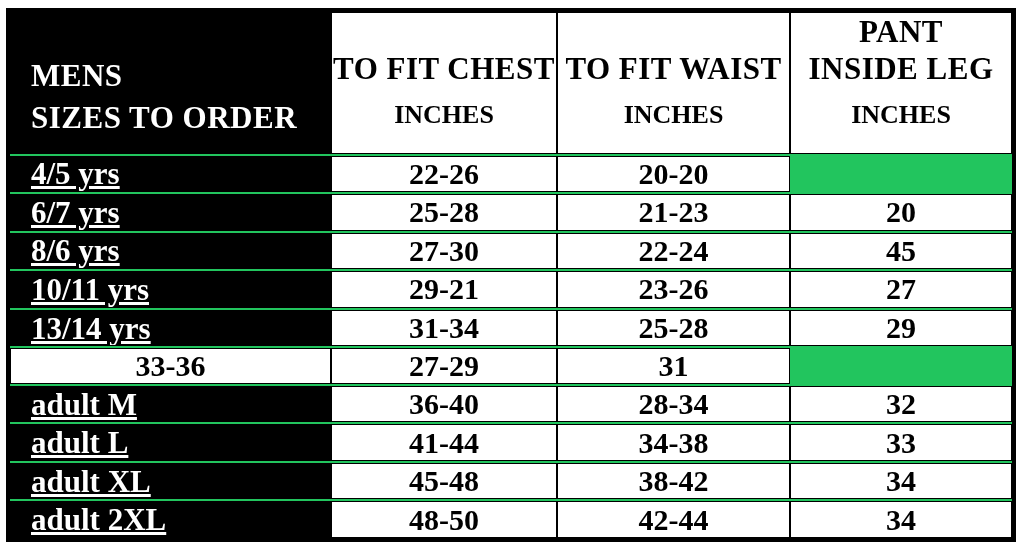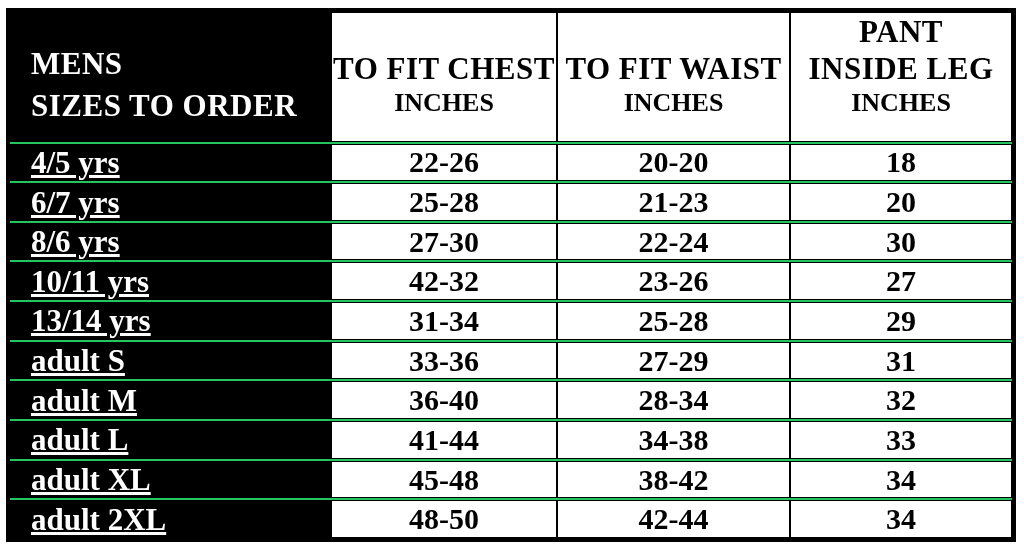--- a/index.html
+++ b/index.html
@@ -51,21 +51,21 @@
     font-size: 31px;
     text-decoration: underline;
   }
   .hcell {
     flex-direction: column;
     justify-content: flex-end;
     padding-bottom: 22px;
     line-height: 1.2;
   }
   .hcell .title { font-size: 31px; letter-spacing: 0.5px; }
-  .hcell .unit  { font-size: 26px; }
+  .hcell .unit  { font-size: 26px; margin-top: 12px; }
   .cell.corner {
     background: #000000;
     color: #ffffff;
     border-color: #000000;
     flex-direction: column;
     align-items: flex-start;
     justify-content: flex-end;
     padding: 0 0 14px 20px;
     font-size: 31px;
     line-height: 1.35;
@@ -97,53 +97,51 @@
         <div class="title">PANT</div>
         <div class="title">INSIDE LEG</div>
         <div class="unit">INCHES</div>
       </div>
     </div>
 
     <div class="t-row">
       <div class="cell label">4/5 yrs</div>
       <div class="cell">22-26</div>
       <div class="cell">20-20</div>
-      <div class="cell">18</div>
     </div>
 
     <div class="t-row">
       <div class="cell label">6/7 yrs</div>
       <div class="cell">25-28</div>
       <div class="cell">21-23</div>
       <div class="cell">20</div>
     </div>
 
     <div class="t-row">
       <div class="cell label">8/6 yrs</div>
       <div class="cell">27-30</div>
       <div class="cell">22-24</div>
-      <div class="cell">30</div>
+      <div class="cell">45</div>
     </div>
 
     <div class="t-row">
       <div class="cell label">10/11 yrs</div>
-      <div class="cell">42-32</div>
+      <div class="cell">29-21</div>
       <div class="cell">23-26</div>
       <div class="cell">27</div>
     </div>
 
     <div class="t-row">
       <div class="cell label">13/14 yrs</div>
       <div class="cell">31-34</div>
       <div class="cell">25-28</div>
       <div class="cell">29</div>
     </div>
 
     <div class="t-row">
-      <div class="cell label">adult S</div>
       <div class="cell">33-36</div>
       <div class="cell">27-29</div>
       <div class="cell">31</div>
     </div>
 
     <div class="t-row">
       <div class="cell label">adult M</div>
       <div class="cell">36-40</div>
       <div class="cell">28-34</div>
       <div class="cell">32</div>

